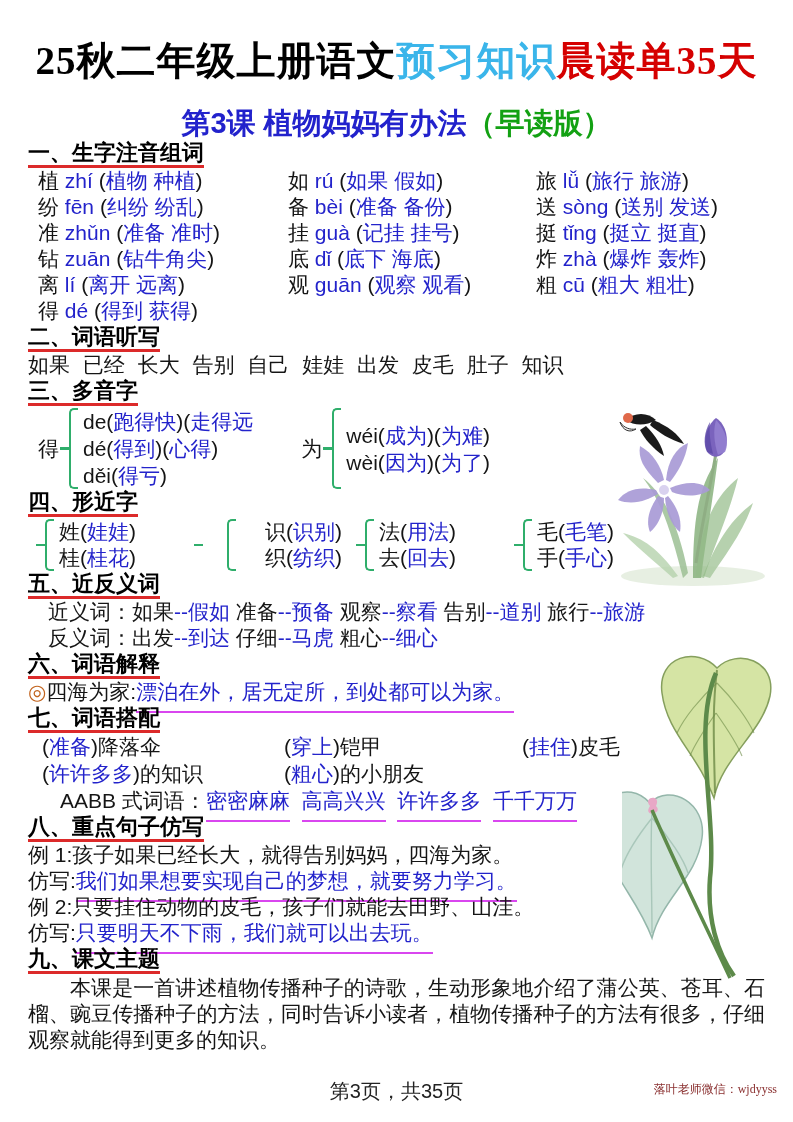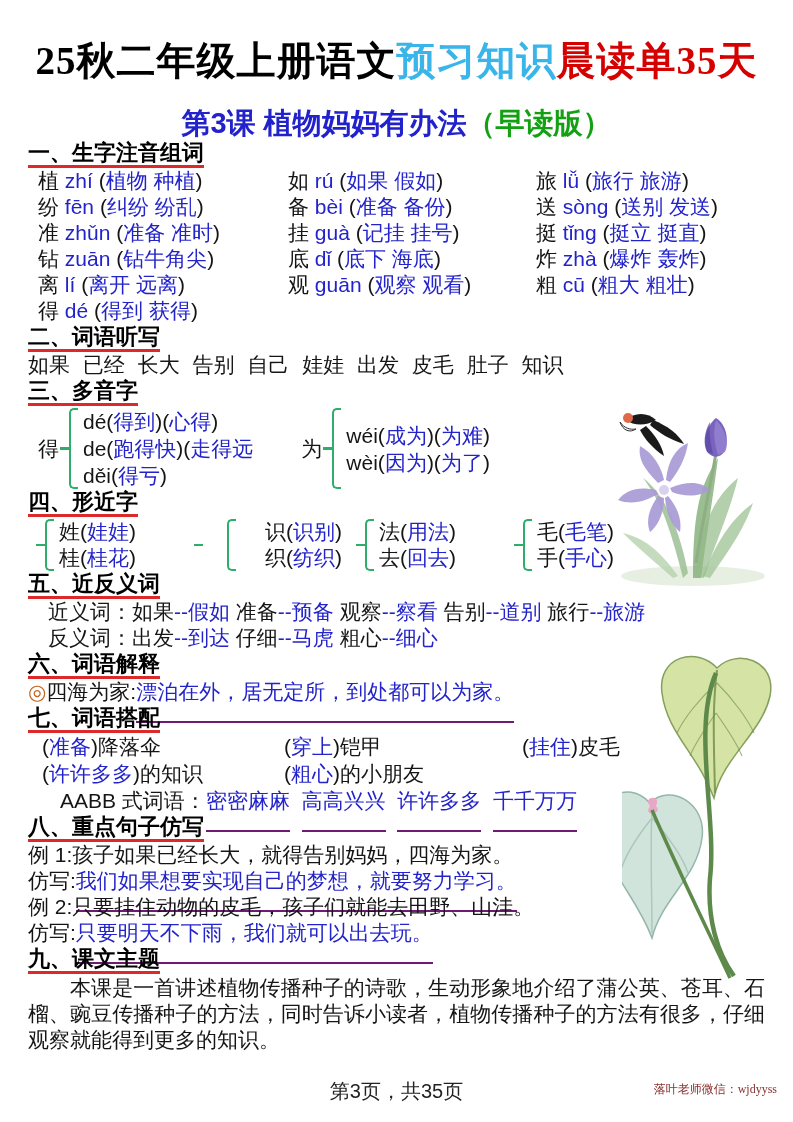--- a/index.html
+++ b/index.html
@@ -22,21 +22,21 @@
   .sec-title .t{display:inline-block;border-bottom:3px solid #dc2a2a;padding-bottom:0px;}
 
   .line{font-size:21px;line-height:26px;white-space:pre-wrap;}
   .ind14{padding-left:14px;}
   .ind20{padding-left:20px;}
   .ind32{padding-left:32px;}
   .wsp{word-spacing:7px;}
 
   .seg-k{color:#151515;}
   .seg-b{color:#2323cb;}
-  .seg-bu{color:#2323cb;border-bottom:2px solid #701a75;padding-bottom:18px;}
+  .seg-bu{color:#2323cb;border-bottom:2px solid #d946ef;padding-bottom:8px;}
   .seg-o{color:#c2641f;}
 
   .s1{display:flex;padding-left:10px;}
   .s1col{width:250px;}
   .s1col:nth-child(2){width:248px;}
   .s1col:nth-child(3){width:auto;}
 
   .dyz{display:flex;gap:48px;padding-left:10px;margin-top:2px;}
   .dyz-group{display:flex;align-items:center;}
   .dyz-char{font-size:21px;margin-right:1px;}
@@ -147,22 +147,22 @@
     <div class="sec-title"><span class="t">二、词语听写</span></div>
     <div class="line wsp">如果 已经 长大 告别 自己 娃娃 出发 皮毛 肚子 知识</div>
 
     <div class="sec-title"><span class="t">三、多音字</span></div>
     <div class="dyz">
       <div class="dyz-group">
         <span class="dyz-char">得</span>
         <span class="tick"></span>
         <span class="bracket"></span>
         <div class="dyz-entries">
+          <div class="line"><span class="seg-k">de(</span><span class="seg-b">跑得快</span><span class="seg-k">)(</span><span class="seg-b">走得远</span></div>
           <div class="line"><span class="seg-k">dé(</span><span class="seg-b">得到</span><span class="seg-k">)(</span><span class="seg-b">心得</span><span class="seg-k">)</span></div>
-          <div class="line"><span class="seg-k">de(</span><span class="seg-b">跑得快</span><span class="seg-k">)(</span><span class="seg-b">走得远</span></div>
           <div class="line"><span class="seg-k">děi(</span><span class="seg-b">得亏</span><span class="seg-k">)</span></div>
         </div>
       </div>
       <div class="dyz-group">
         <span class="dyz-char">为</span>
         <span class="tick"></span>
         <span class="bracket"></span>
         <div class="dyz-entries">
           <div class="line"><span class="seg-k">wéi(</span><span class="seg-b">成为</span><span class="seg-k">)(</span><span class="seg-b">为难</span><span class="seg-k">)</span></div>
           <div class="line"><span class="seg-k">wèi(</span><span class="seg-b">因为</span><span class="seg-k">)(</span><span class="seg-b">为了</span><span class="seg-k">)</span></div>

